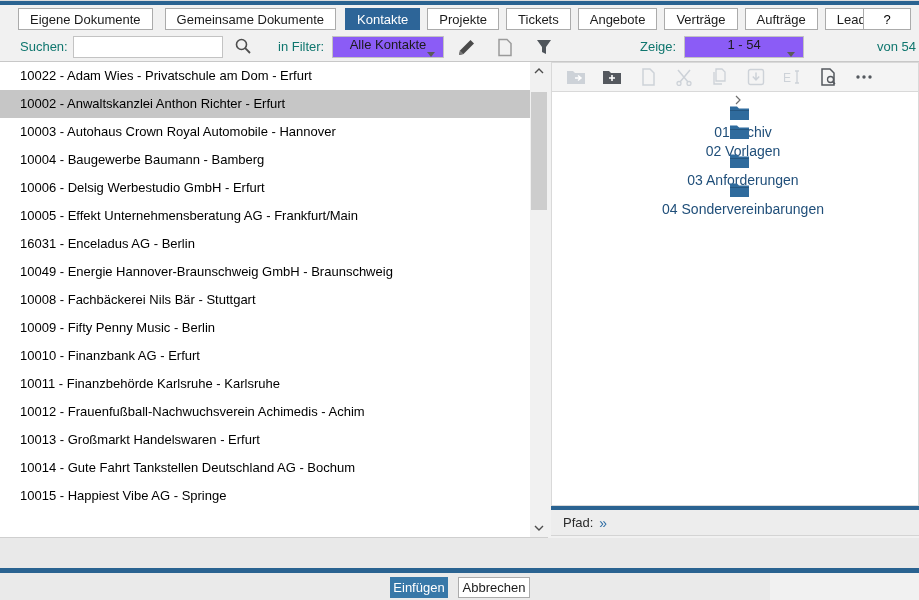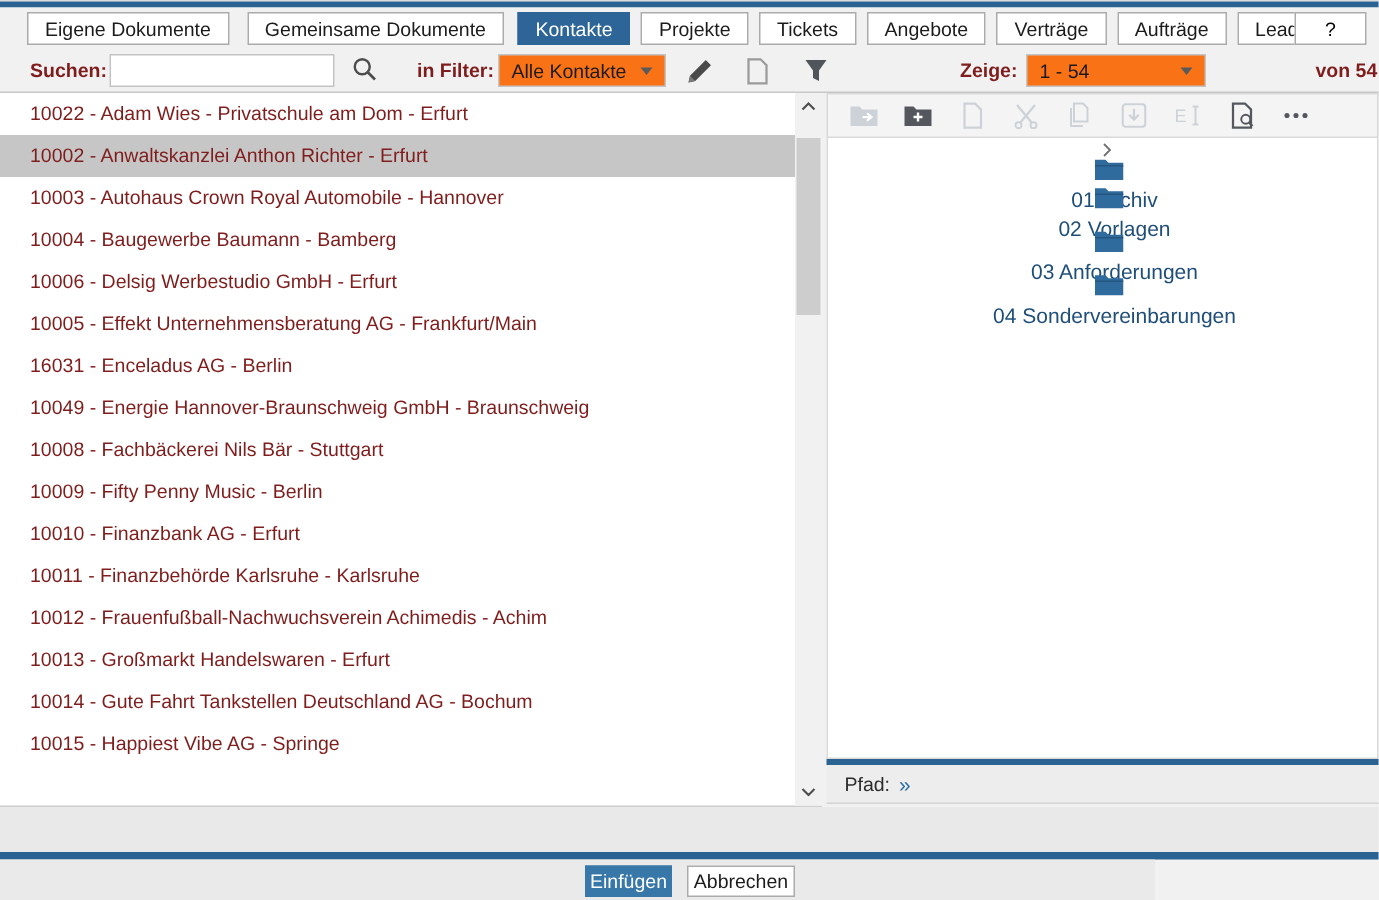--- a/index.html
+++ b/index.html
@@ -20,44 +20,44 @@
     background:#ffffff; border:1px solid #ababab; font-size:13px; color:#1b1b1b;
     white-space:nowrap; cursor:default; }
   .tab.selected { background:#2d6598; border-color:#2d6598; color:#ffffff; }
   #help-tab { left:863px; top:3px; width:48px; height:22px; display:flex;
     align-items:center; justify-content:center; background:#fff;
     border:1px solid #ababab; font-size:13px; }
 
   
   #filter-row { left:0; top:33px; width:919px; height:29px; background:#f1f1f1;
     border-bottom:1px solid #c8c8c8; }
-  .lbl { position:absolute; top:6px; font-size:13px; color:#7f1d1d;font-weight:bold; }
+  .lbl { position:absolute; top:6px; font-size:13px; color:#0f766e; }
   #search-label { left:20px; }
   #search-input { position:absolute; left:73px; top:3px; width:150px; height:22px;
     border:1px solid #c3c3c3; background:#fff; font-size:13px; padding:0 6px;
     font-family:inherit; }
   #search-icon { position:absolute; left:234px; top:4px; }
   #infilter-label { left:278px; }
-  .selectbox { position:absolute; top:3px; height:22px; background:#f97316;
+  .selectbox { position:absolute; top:3px; height:22px; background:#8b5cf6;
     border:1px solid #c3c3c3; display:flex; align-items:center;
-    font-size:13px; color:#1b1b1b; padding:0 8px; }
+    font-size:13px; color:#1b1b1b; padding:0 8px;flex-direction:column; }
   #filter-select { left:332px; width:112px; }
   .caret { margin-left:auto; width:0; height:0; border-left:4px solid transparent;
     border-right:4px solid transparent; border-top:5px solid #5a5a5a; }
   #edit-filter-icon { position:absolute; left:457px; top:5px; }
   #copy-filter-icon { position:absolute; left:496px; top:5px; }
   #funnel-icon { position:absolute; left:535px; top:5px; }
   #zeige-label { left:640px; }
   #range-select { left:684px; width:120px; }
   #von-label { left:877px; }
 
   
   #contact-list { left:0; top:62px; width:530px; height:475px; background:#fff; }
   .list-item { height:28px; line-height:28px; padding-left:20px; font-size:13px;
-    color:#7f1d1d; white-space:nowrap; overflow:hidden; }
+    color:#000000; white-space:nowrap; overflow:hidden; }
   .list-item.selected { background:#c6c6c6; }
   #list-bottom-border { left:0; top:537px; width:548px; height:1px; background:#cfcfcf; }
 
   
   #list-scrollbar { left:530px; top:62px; width:18px; height:475px; background:#f1f1f1; }
   .sb-btn { position:absolute; left:0; width:18px; height:18px; background:#f1f1f1;
     display:flex; align-items:center; justify-content:center; }
   #sb-up { top:0; } #sb-down { bottom:0; }
   #sb-thumb { position:absolute; left:1px; top:30px; width:16px; height:118px; background:#cdcdcd; }
 

